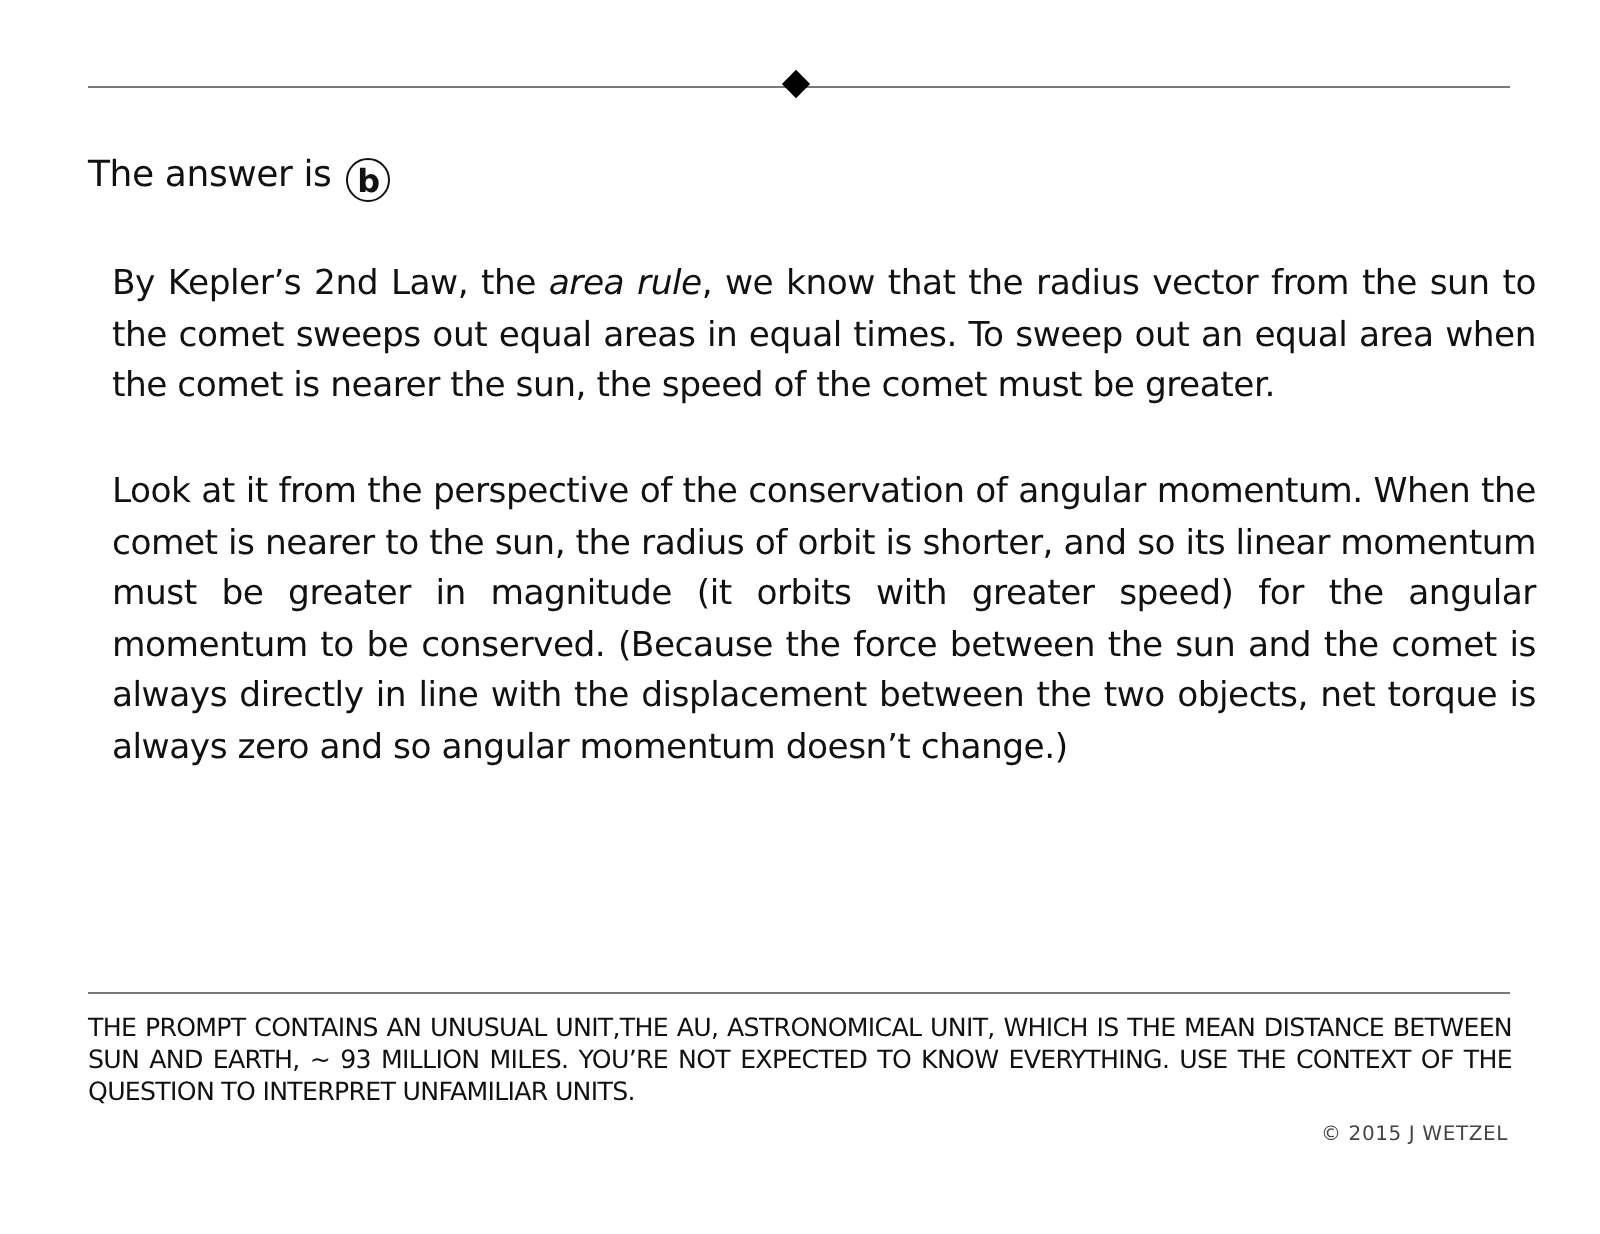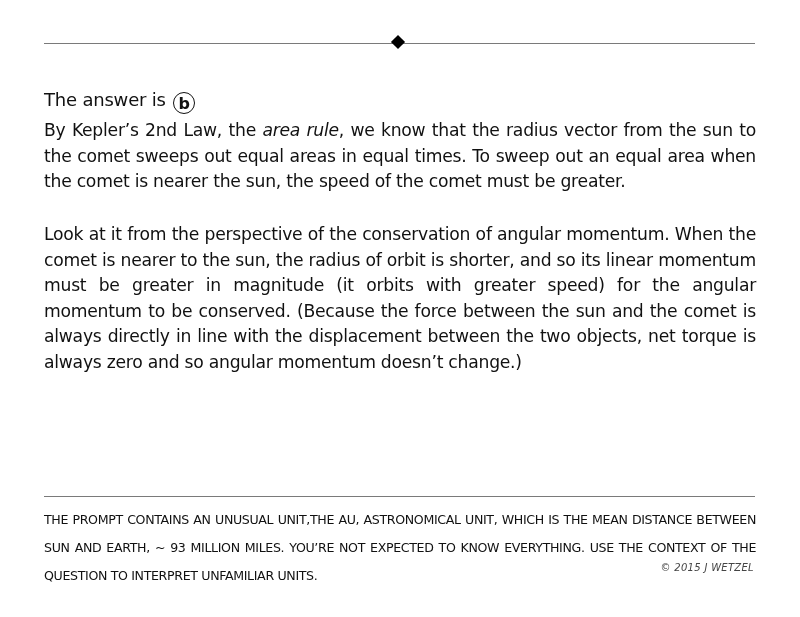--- a/index.html
+++ b/index.html
@@ -1,29 +1,29 @@
 <!DOCTYPE html>
 <html><head>
 <meta charset="utf-8">
 <style>
   html, body { margin: 0; padding: 0; background: #ffffff; }
   body { width: 800px; height: 617px; position: relative; overflow: hidden;
          font-family: "DejaVu Sans", sans-serif; color: #111111; }
   .top-rule { position: absolute; left: 44px; top: 43px; width: 711px; height: 1px; background: #7a7a7a; }
   .diamond { position: absolute; left: 393px; top: 37px; width: 10px; height: 10px; background: #000; transform: rotate(45deg); }
-  .answer-line { position: absolute; left: 44px; top: 88px; font-size: 18px; line-height: 24px; letter-spacing: -0.2px; }
+  .answer-line { position: absolute; left: 44px; top: 76px; font-size: 18px; line-height: 24px; letter-spacing: -0.2px; }
   .circle-b { display: inline-block; width: 22px; height: 22px; border: 1.5px solid #111; border-radius: 50%;
               text-align: center; font-weight: bold; font-size: 16px; line-height: 22px; vertical-align: -3px; margin-left: 2px; box-sizing: border-box; }
-  .para { position: absolute; left: 44px; width: 712px; font-size: 17.2px; line-height: 25.5px; text-align: justify; letter-spacing: -0.25px; margin: 0; }
+  .para { position: absolute; left: 44px; width: 712px; font-size: 17.2px; line-height: 25.5px; text-align: justify; letter-spacing: -0.25px; margin: 12px; }
   .p1 { top: 118px; }
   .p2 { top: 222px; }
   .bottom-rule { position: absolute; left: 44px; top: 496px; width: 711px; height: 1px; background: #7a7a7a; }
-  .note { position: absolute; left: 44px; top: 506px; width: 712px; font-size: 12.6px; line-height: 28px; text-transform: uppercase;
+  .note { position: absolute; left: 44px; top: 506px; width: 712px; font-size: 12.6px; line-height: 16px; text-transform: uppercase;
           text-align: justify; letter-spacing: -0.35px; margin: 0; }
-  .copyright { position: absolute; right: 46px; top: 562px; font-size: 10px; font-style: italic; color: #444; letter-spacing: 0.3px; }
+  .copyright { position: absolute; right: 46px; top: 562px; font-size: 10px; color: #444; letter-spacing: 0.3px; }
 </style>
 </head>
 <body>
 
 <div class="top-rule"></div>
 <div class="diamond"></div>
 
 <div class="answer-line">
   <span>The answer is</span>
   <span class="circle-b">b</span>

